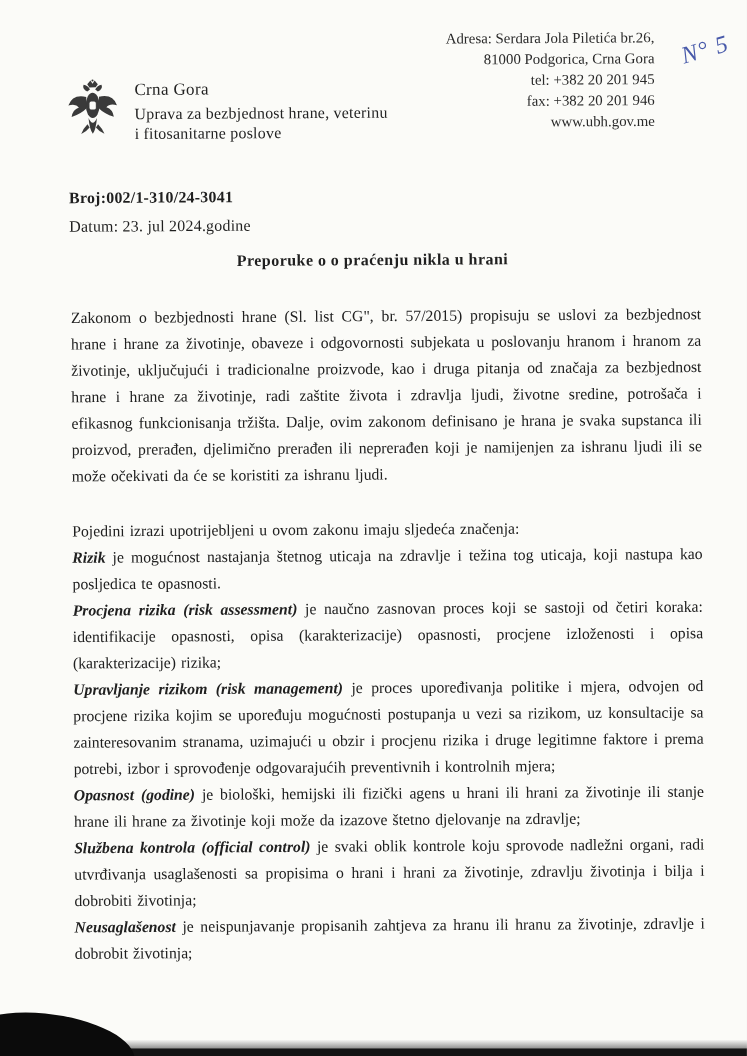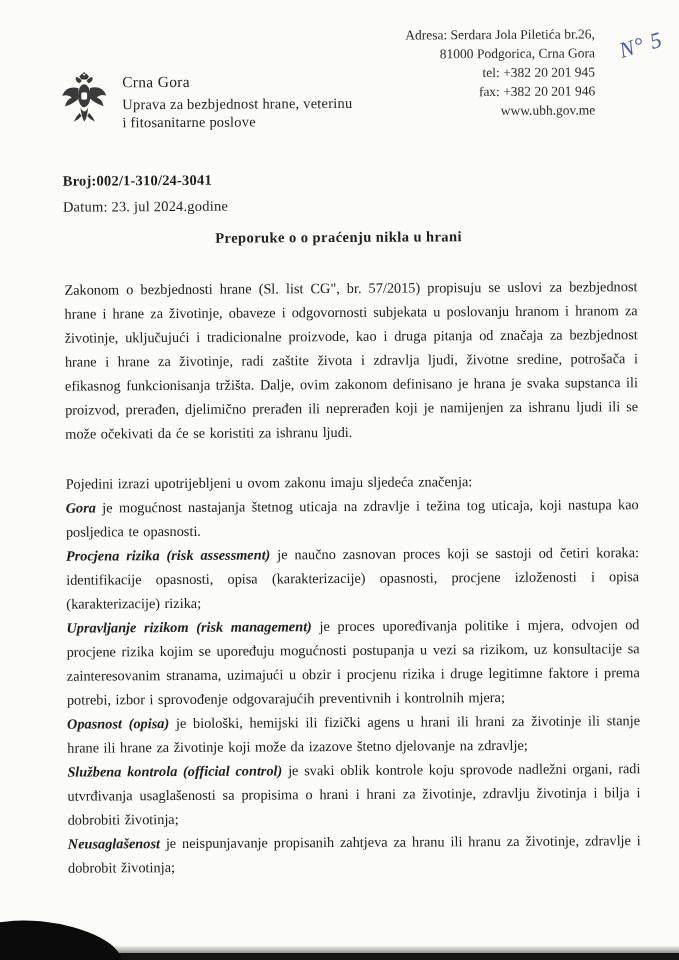--- a/index.html
+++ b/index.html
@@ -134,27 +134,27 @@
       <div class="broj">Broj:002/1-310/24-3041</div>
       <div class="datum">Datum: 23. jul 2024.godine</div>
     </div>
 
     <div class="doc-title">Preporuke o o praćenju nikla u hrani</div>
 
     <div class="body-text">
       <p class="p1">Zakonom o bezbjednosti hrane (Sl. list CG", br. 57/2015) propisuju se uslovi za bezbjednost hrane i hrane za životinje, obaveze i odgovornosti subjekata u poslovanju hranom i hranom za životinje, uključujući i tradicionalne proizvode, kao i druga pitanja od značaja za bezbjednost hrane i hrane za životinje, radi zaštite života i zdravlja ljudi, životne sredine, potrošača i efikasnog funkcionisanja tržišta. Dalje, ovim zakonom definisano je hrana je svaka supstanca ili proizvod, prerađen, djelimično prerađen ili neprerađen koji je namijenjen za ishranu ljudi ili se može očekivati da će se koristiti za ishranu ljudi.</p>
       <p class="p2">Pojedini izrazi upotrijebljeni u ovom zakonu imaju sljedeća značenja:</p>
 
-      <p class="def"><span class="term">Gora</span><span> je mogućnost nastajanja štetnog uticaja na zdravlje i težina tog uticaja, koji nastupa kao posljedica te opasnosti.</span></p>
+      <p class="def"><span class="term">Rizik</span><span> je mogućnost nastajanja štetnog uticaja na zdravlje i težina tog uticaja, koji nastupa kao posljedica te opasnosti.</span></p>
 
       <p class="def"><span class="term">Procjena rizika (risk assessment)</span><span> je naučno zasnovan proces koji se sastoji od četiri koraka: identifikacije opasnosti, opisa (karakterizacije) opasnosti, procjene izloženosti i opisa (karakterizacije) rizika;</span></p>
 
       <p class="def"><span class="term">Upravljanje rizikom (risk management)</span><span> je proces upoređivanja politike i mjera, odvojen od procjene rizika kojim se upoređuju mogućnosti postupanja u vezi sa rizikom, uz konsultacije sa zainteresovanim stranama, uzimajući u obzir i procjenu rizika i druge legitimne faktore i prema potrebi, izbor i sprovođenje odgovarajućih preventivnih i kontrolnih mjera;</span></p>
 
-      <p class="def"><span class="term">Opasnost (opisa)</span><span> je biološki, hemijski ili fizički agens u hrani ili hrani za životinje ili stanje hrane ili hrane za životinje koji može da izazove štetno djelovanje na zdravlje;</span></p>
+      <p class="def"><span class="term">Opasnost (godine)</span><span> je biološki, hemijski ili fizički agens u hrani ili hrani za životinje ili stanje hrane ili hrane za životinje koji može da izazove štetno djelovanje na zdravlje;</span></p>
 
       <p class="def"><span class="term">Službena kontrola (official control)</span><span> je svaki oblik kontrole koju sprovode nadležni organi, radi utvrđivanja usaglašenosti sa propisima o hrani i hrani za životinje, zdravlju životinja i bilja i dobrobiti životinja;</span></p>
 
       <p class="def"><span class="term">Neusaglašenost</span><span> je neispunjavanje propisanih zahtjeva za hranu ili hranu za životinje, zdravlje i dobrobit životinja;</span></p>
     </div>
 
   </div>
 
   <div class="scan-edge-fade"></div>
   <div class="scan-edge-bottom"></div>

